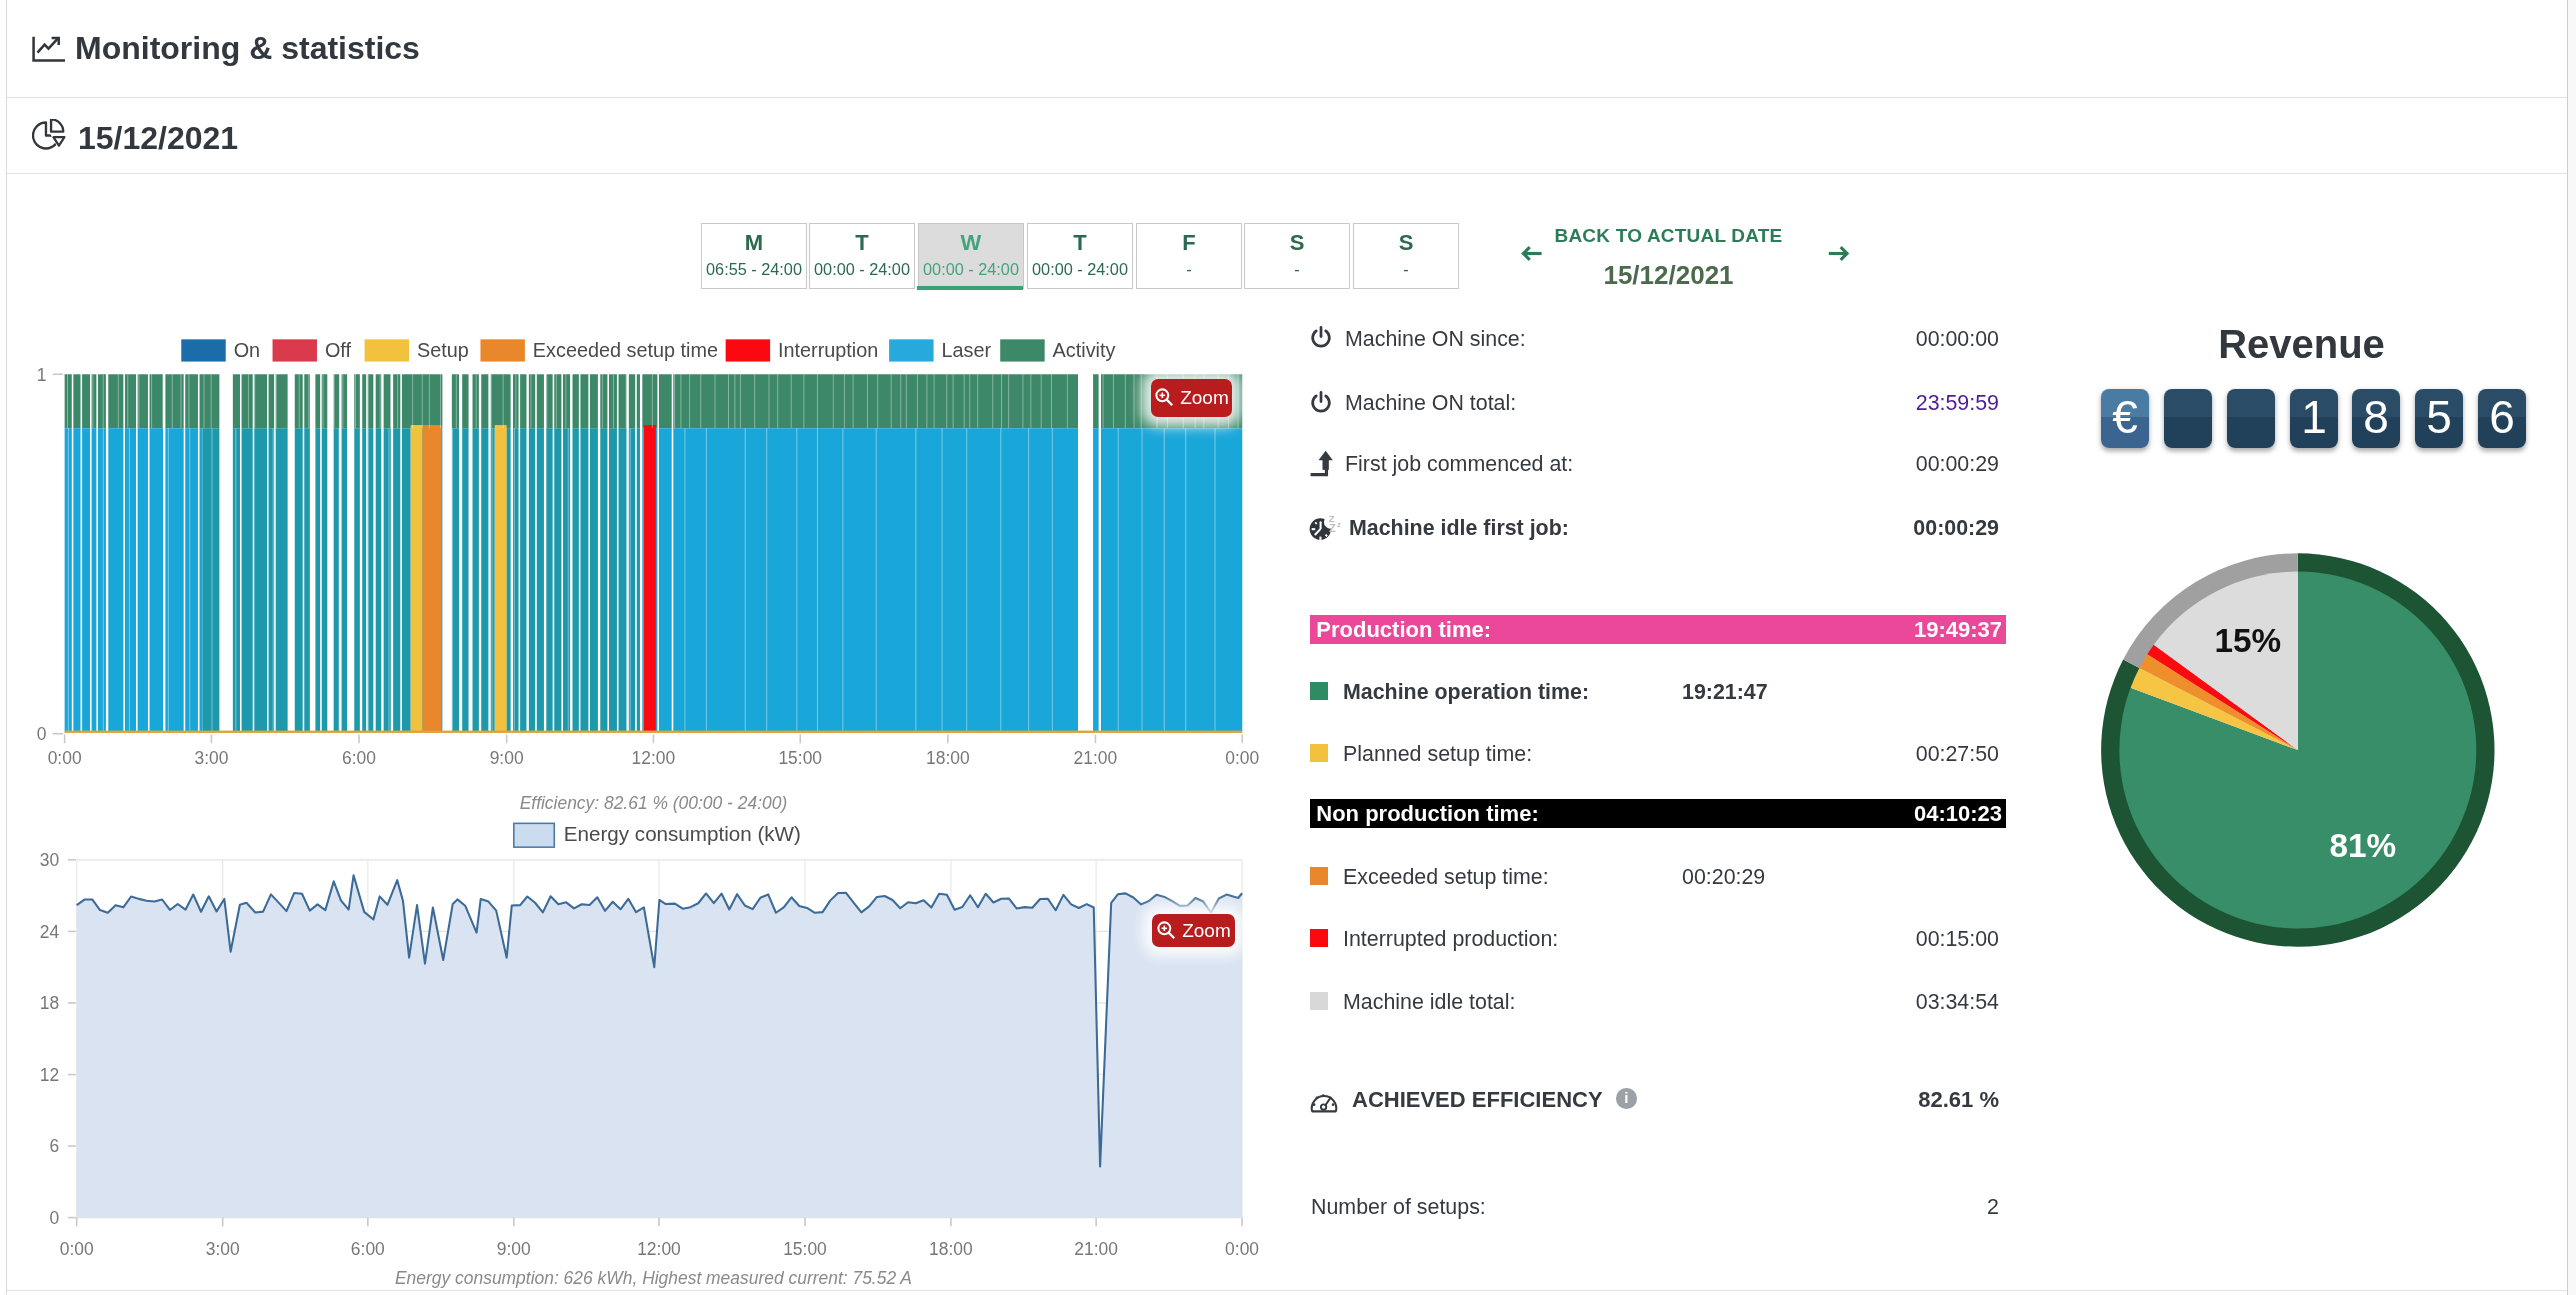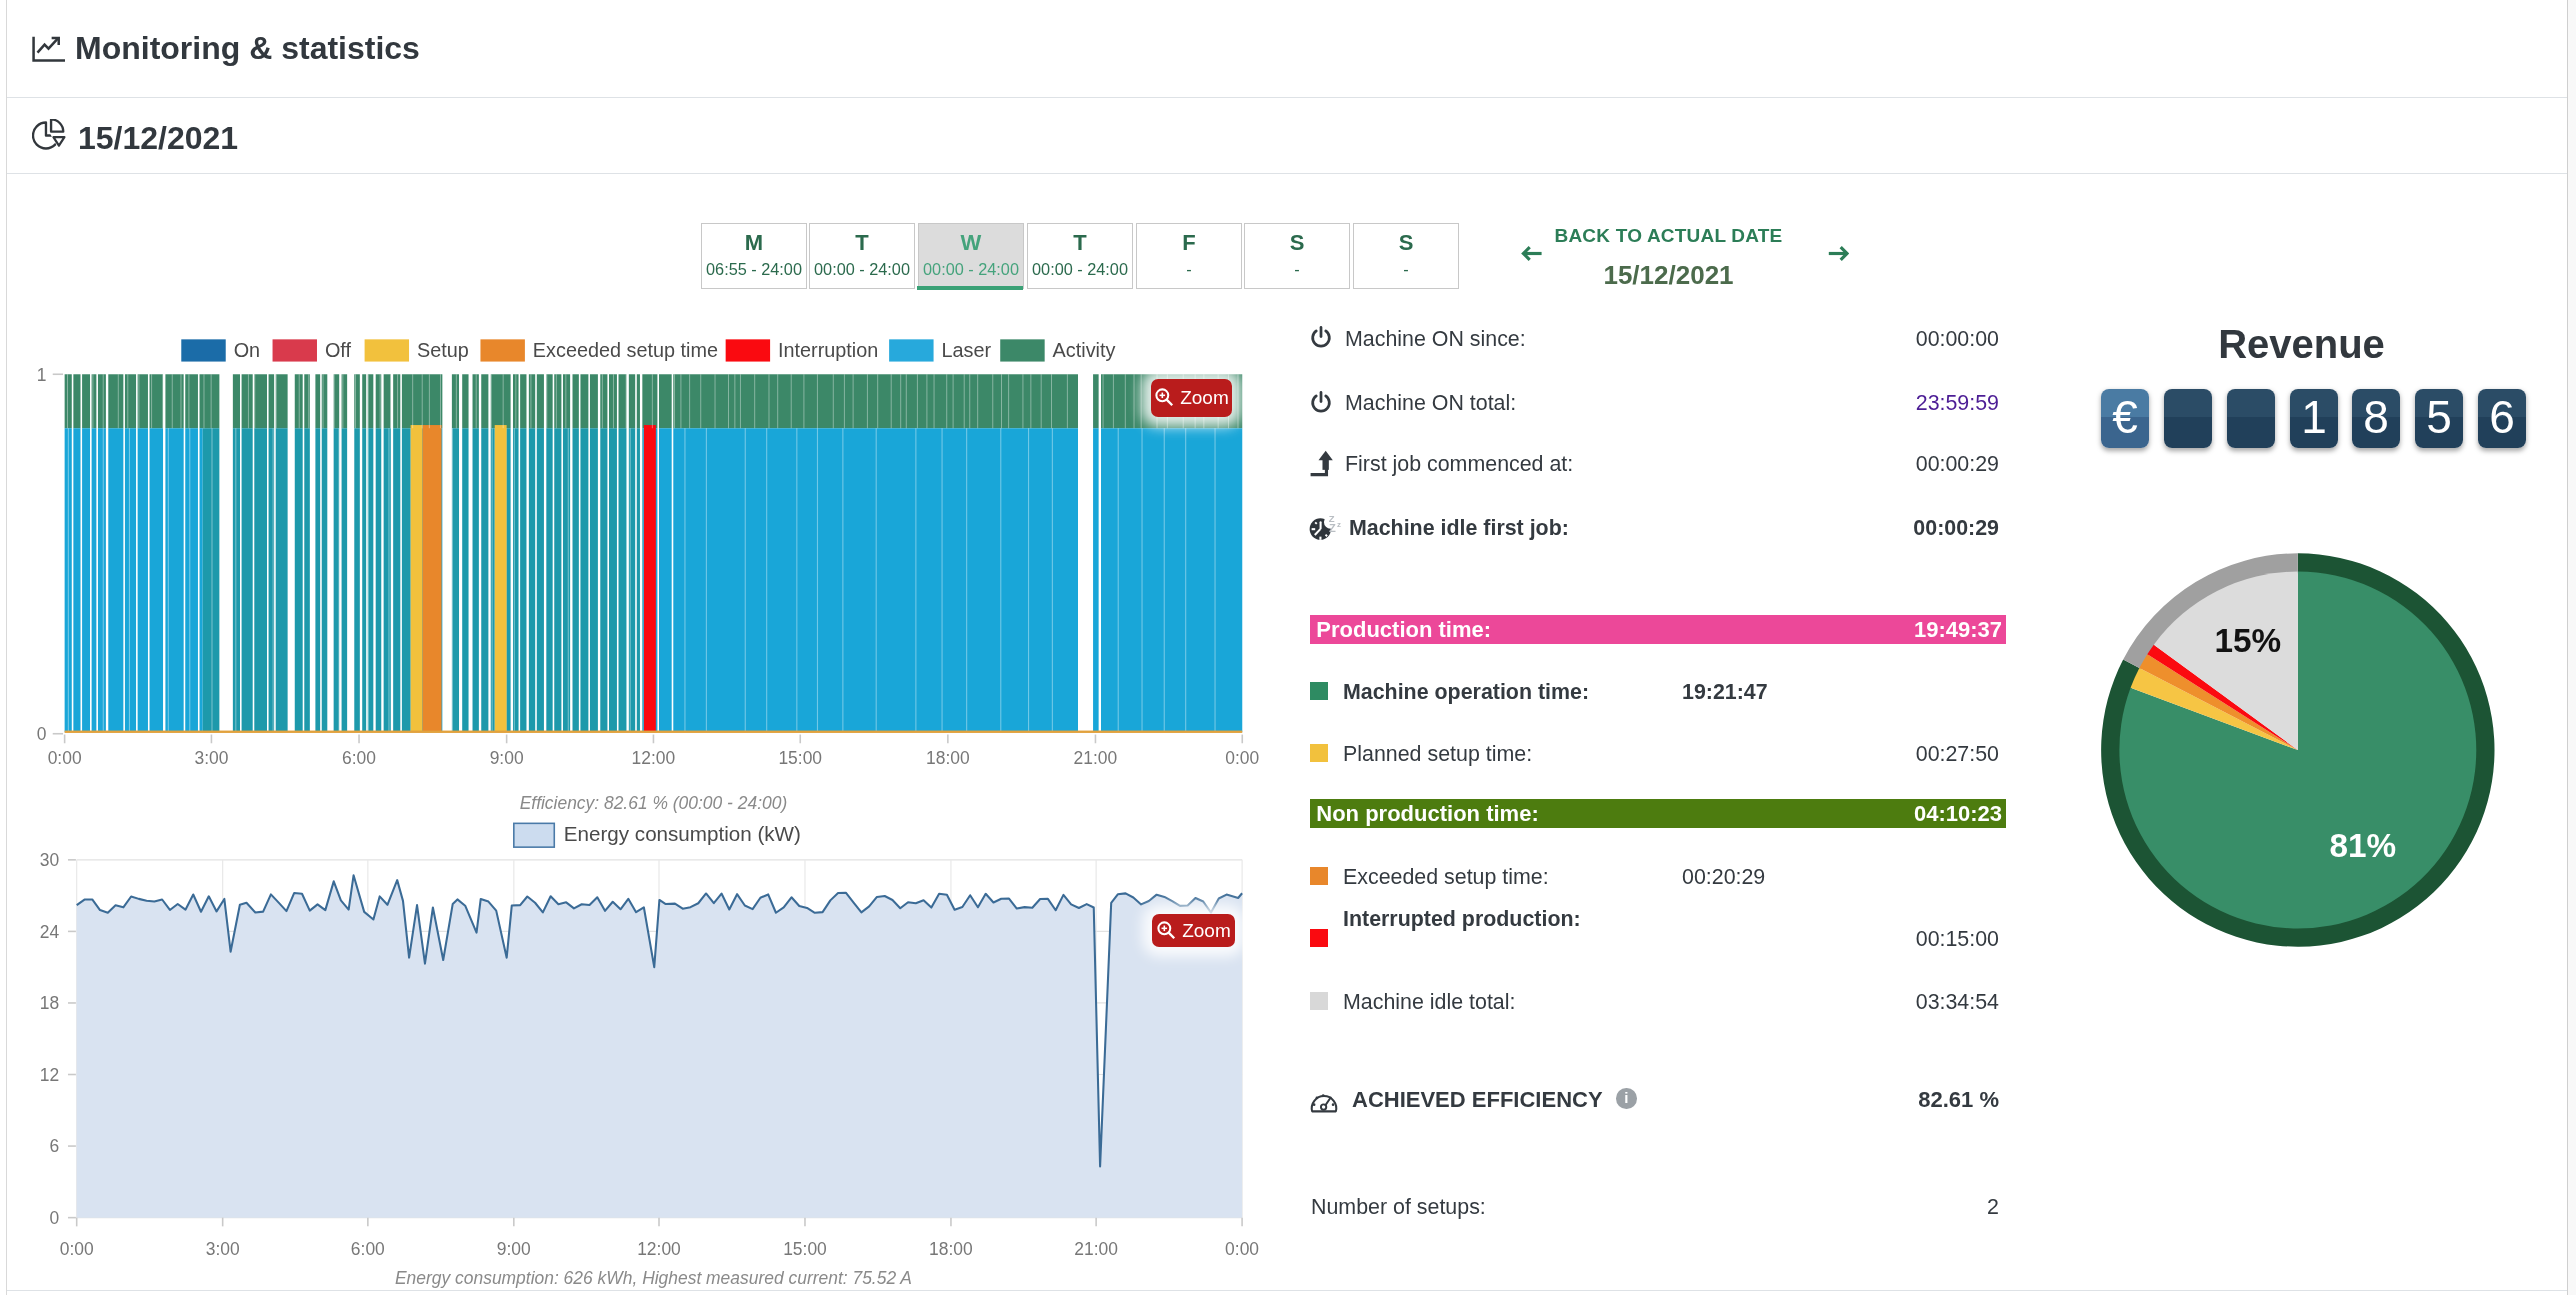--- a/index.html
+++ b/index.html
@@ -473,21 +473,21 @@
 <div style="position:absolute;left:1310px;top:682px;width:18px;height:18px;background:#2e8b62"></div>
 <div style="position:absolute;left:1343px;top:680px;font-size:21.4px;font-weight:bold;color:#343a40">Machine operation time:</div>
 <div style="position:absolute;left:1682px;top:680px;width:317px;text-align:left;font-size:21.4px;font-weight:bold;color:#343a40">19:21:47</div>
 <div style="position:absolute;left:1310px;top:744px;width:18px;height:18px;background:#f2c13d"></div>
 <div style="position:absolute;left:1343px;top:742px;font-size:21.4px;font-weight:normal;color:#343a40">Planned setup time:</div>
 <div style="position:absolute;left:1682px;top:742px;width:317px;text-align:right;font-size:21.4px;font-weight:normal;color:#343a40">00:27:50</div>
 <div style="position:absolute;left:1310px;top:867px;width:18px;height:18px;background:#e8872b"></div>
 <div style="position:absolute;left:1343px;top:865px;font-size:21.4px;font-weight:normal;color:#343a40">Exceeded setup time:</div>
 <div style="position:absolute;left:1682px;top:865px;width:317px;font-size:21.4px;font-weight:normal;color:#343a40">00:20:29</div>
 <div style="position:absolute;left:1310px;top:929px;width:18px;height:18px;background:#fa0a10"></div>
-<div style="position:absolute;left:1343px;top:907px;font-size:21.4px;font-weight:bold;color:#343a40">Interrupted production:</div>
+<div style="position:absolute;left:1343px;top:927px;font-size:21.4px;font-weight:normal;color:#343a40">Interrupted production:</div>
 <div style="position:absolute;left:1682px;top:927px;width:317px;text-align:right;font-size:21.4px;font-weight:normal;color:#343a40">00:15:00</div>
 <div style="position:absolute;left:1310px;top:992px;width:18px;height:18px;background:#d8d8d8"></div>
 <div style="position:absolute;left:1343px;top:990px;font-size:21.4px;font-weight:normal;color:#343a40">Machine idle total:</div>
 <div style="position:absolute;left:1682px;top:990px;width:317px;text-align:right;font-size:21.4px;font-weight:normal;color:#343a40">03:34:54</div>
 <div style="position:absolute;left:1311px;top:1195px;font-size:21.4px;font-weight:normal;color:#343a40">Number of setups:</div>
 <div style="position:absolute;left:1682px;top:1195px;width:317px;text-align:right;font-size:21.4px;font-weight:normal;color:#343a40">2</div>
 
 <div style="position:absolute;left:1309px;top:1088px"><svg width="30" height="25.4" viewBox="0 0 38 32" fill="none">
 <path d="M4,29.5 A15.5,15.5 0 1 1 34,29.5 Z" stroke="#343a40" stroke-width="2.6" stroke-linejoin="round"></path>
 <circle cx="18.5" cy="24" r="3.4" stroke="#343a40" stroke-width="2.4"></circle>
@@ -495,21 +495,21 @@
 <circle cx="10" cy="12.5" r="1.7" fill="#343a40"></circle>
 <circle cx="18" cy="9.5" r="1.7" fill="#343a40"></circle>
 <circle cx="6.5" cy="21" r="1.7" fill="#343a40"></circle>
 <circle cx="30.5" cy="21" r="1.7" fill="#343a40"></circle>
 </svg></div>
 <div style="position:absolute;left:1352px;top:1087px;font-size:22px;font-weight:bold;color:#343a40">ACHIEVED EFFICIENCY</div>
 <div style="position:absolute;left:1616px;top:1088px;width:20.6px;height:20.6px;border-radius:50%;background:#9ba1a6;color:#fff;text-align:center;font-size:15px;font-weight:bold;line-height:20.6px">i</div>
 <div style="position:absolute;left:1682px;top:1087px;width:317px;text-align:right;font-size:22px;font-weight:bold;color:#343a40">82.61&nbsp;%</div>
 
 <div style="position:absolute;left:1310px;top:615px;width:696px;height:29px;background:#ec4899;color:#fff;font-size:22px;font-weight:bold;line-height:29px"><span style="margin-left:6.3px">Production time:</span><span style="float:right;margin-right:4px">19:49:37</span></div>
-<div style="position:absolute;left:1310px;top:799px;width:696px;height:29px;background:#4d7c0f;color:#fff;font-size:22px;font-weight:bold;line-height:29px"><span style="margin-left:6.3px">Non production time:</span><span style="float:right;margin-right:4px">04:10:23</span></div>
+<div style="position:absolute;left:1310px;top:799px;width:696px;height:29px;background:#000000;color:#fff;font-size:22px;font-weight:bold;line-height:29px"><span style="margin-left:6.3px">Non production time:</span><span style="float:right;margin-right:4px">04:10:23</span></div>
 
 <div style="position:absolute;left:2143px;top:322px;width:317px;text-align:center;font-size:40px;font-weight:bold;color:#32383e">Revenue</div>
 <div class="tile" style="left:2101px;background:linear-gradient(to bottom,#4a7ba3 0%,#4a7ba3 48%,#3b658e 48%,#3b658e 100%)">€</div>
 <div class="tile" style="left:2164px;background:linear-gradient(to bottom,#2b4c66 0%,#2b4c66 48%,#21405a 48%,#21405a 100%)"></div>
 <div class="tile" style="left:2227px;background:linear-gradient(to bottom,#2b4c66 0%,#2b4c66 48%,#21405a 48%,#21405a 100%)"></div>
 <div class="tile" style="left:2290px;background:linear-gradient(to bottom,#2b4c66 0%,#2b4c66 48%,#21405a 48%,#21405a 100%)">1</div>
 <div class="tile" style="left:2352px;background:linear-gradient(to bottom,#2b4c66 0%,#2b4c66 48%,#21405a 48%,#21405a 100%)">8</div>
 <div class="tile" style="left:2415px;background:linear-gradient(to bottom,#2b4c66 0%,#2b4c66 48%,#21405a 48%,#21405a 100%)">5</div>
 <div class="tile" style="left:2478px;background:linear-gradient(to bottom,#2b4c66 0%,#2b4c66 48%,#21405a 48%,#21405a 100%)">6</div>
 <svg style="position:absolute;left:2071px;top:524px" width="460" height="460" viewBox="2610 660 580 580">

